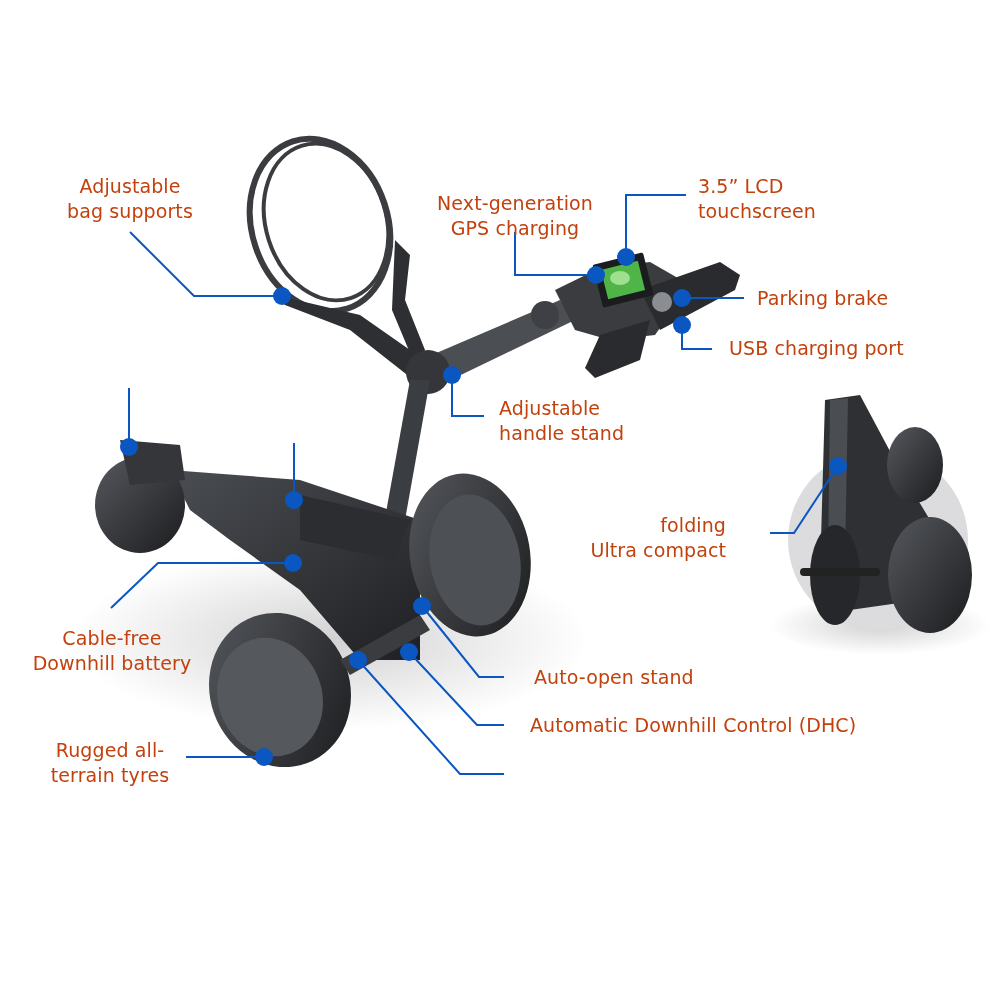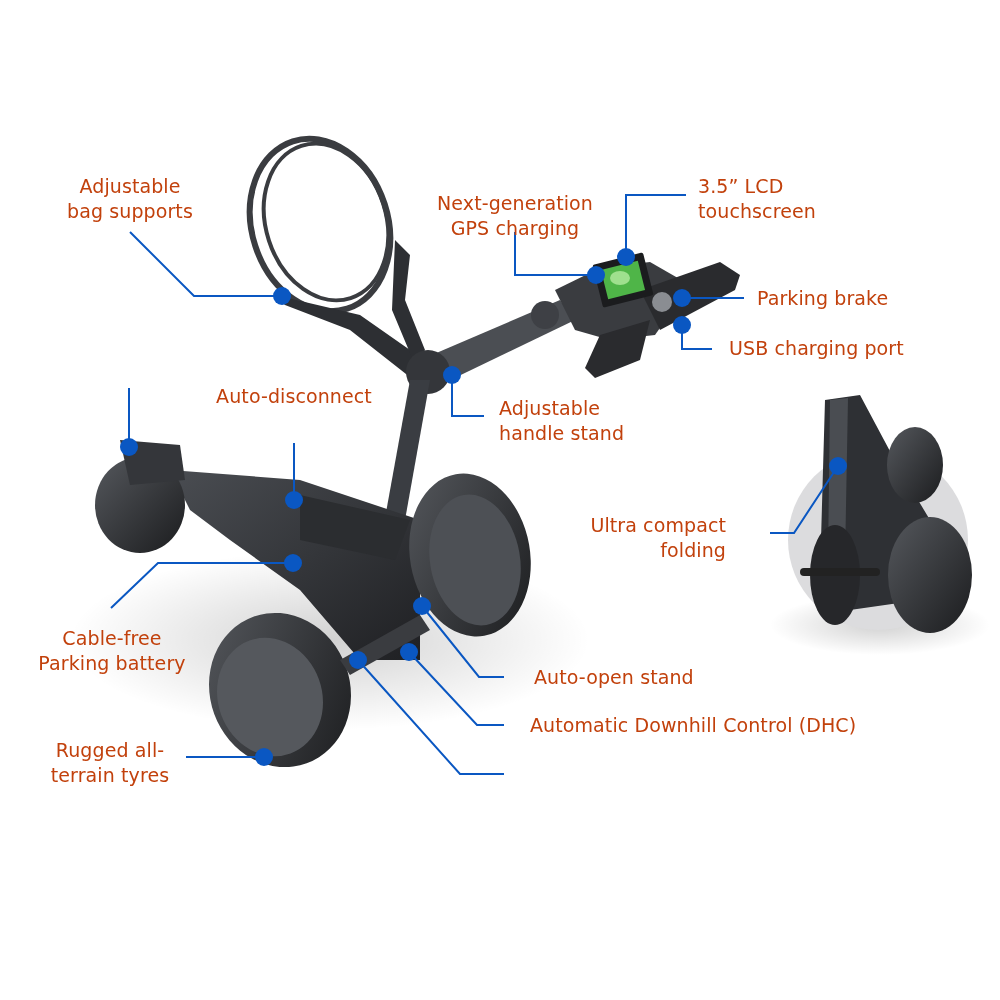--- a/index.html
+++ b/index.html
@@ -128,33 +128,32 @@
     <span>3.5” LCD</span>
     <span>touchscreen</span>
   </div>
   <div class="label" style="left:757px;top:286px">
     <span>Parking brake</span>
   </div>
   <div class="label" style="left:729px;top:336px">
     <span>USB charging port</span>
   </div>
   <div class="label center" style="left:196px;top:384px;width:196px">
-    <span>Auto-disconnect</span>
   </div>
   <div class="label" style="left:499px;top:396px">
     <span>Adjustable</span>
     <span>handle stand</span>
   </div>
   <div class="label right" style="left:560px;top:513px;width:166px">
+    <span>folding</span>
     <span>Ultra compact</span>
-    <span>folding</span>
   </div>
   <div class="label center" style="left:30px;top:626px;width:164px">
     <span>Cable-free</span>
-    <span>Parking battery</span>
+    <span>Downhill battery</span>
   </div>
   <div class="label" style="left:534px;top:665px">
     <span>Auto-open stand</span>
   </div>
   <div class="label center" style="left:40px;top:738px;width:140px">
     <span>Rugged all-</span>
     <span>terrain tyres</span>
   </div>
   <div class="label" style="left:530px;top:713px">
     <span>Automatic Downhill Control (DHC)</span>

